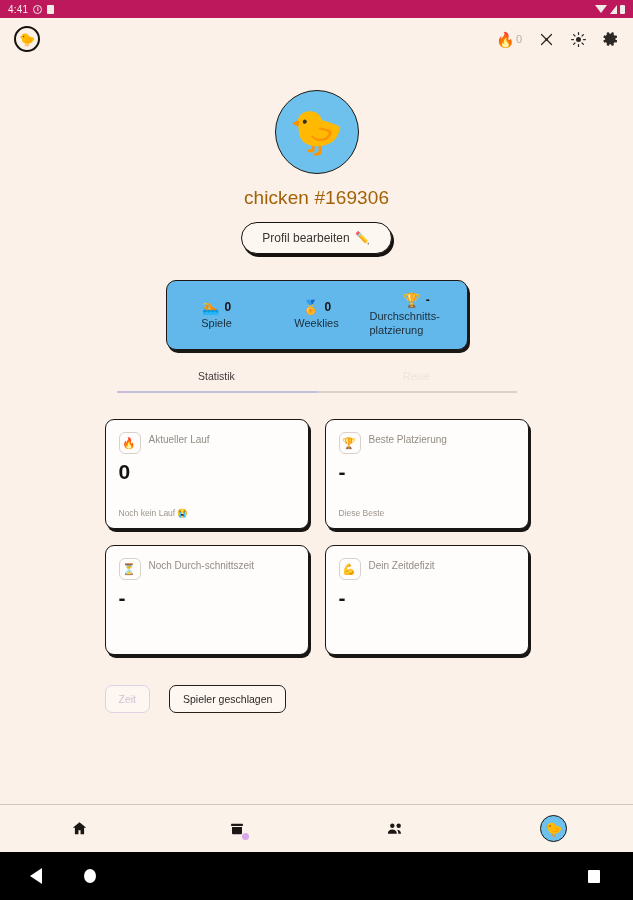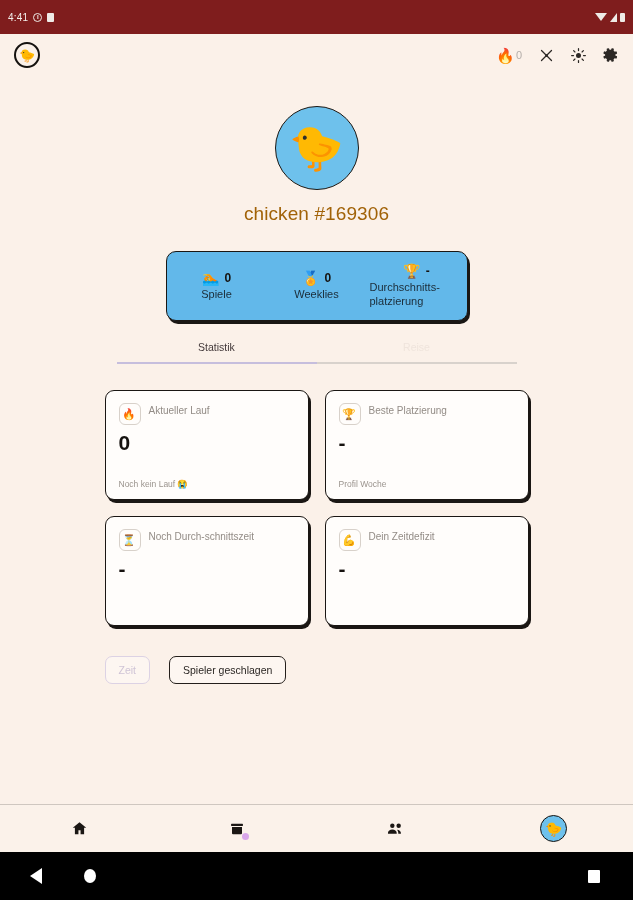--- a/index.html
+++ b/index.html
@@ -6,21 +6,21 @@
   html, body {
     width: 633px; height: 900px;
     background: #faf0e8;
     font-family: "Liberation Sans", sans-serif;
     overflow: hidden;
   }
   .screen { position: relative; width: 633px; height: 900px; background: #fbf1e9; display: flex; flex-direction: column; }
 
   
   .status-bar {
-    height: 34px; background: #7f1d1d; display: flex; align-items: center;
+    height: 18px; background: #be185d; display: flex; align-items: center;
     padding: 0 8px; color: #f4f0ec; font-size: 10px; flex-shrink: 0;
   }
   .status-left { display: flex; align-items: center; gap: 5px; }
   .status-time { font-size: 10px; letter-spacing: .2px; }
   .status-right { margin-left: auto; display: flex; align-items: center; gap: 3px; }
   .sb-ico { width: 9px; height: 9px; display: inline-block; position: relative; }
   .sb-circle { border: 1.4px solid #efebe7; border-radius: 50%; }
   .sb-circle::after { content: ""; position: absolute; left: 50%; top: 1px; width: 1.3px; height: 4px; background: #efebe7; transform: translateX(-50%); }
   .sb-doc { background: #efebe7; border-radius: 1px; width: 7px; height: 9px; }
   .sb-wifi { width: 0; height: 0; border-left: 6px solid transparent; border-right: 6px solid transparent; border-top: 8px solid #efebe7; }
@@ -203,20 +203,24 @@
   </div>
 
   <div class="content">
 
     <div class="avatar-big">
       <span>🐤</span>
     </div>
 
     <div class="username">chicken #169306</div>
 
+    <div class="edit-btn">
+      <span>Profil bearbeiten</span>
+      <span class="edit-pencil">✏️</span>
+    </div>
 
     <div class="stats-strip">
       <div class="stat-cell">
         <div class="stat-top">
           <span class="stat-emoji">🏊</span>
           <span class="stat-val">0</span>
         </div>
         <div class="stat-label">Spiele</div>
       </div>
       <div class="stat-cell">
@@ -255,21 +259,21 @@
         <div class="card-value">0</div>
         <div class="card-foot">Noch kein Lauf 😭</div>
       </div>
 
       <div class="card">
         <div class="card-head">
           <div class="card-icon">🏆</div>
           <div class="card-title">Beste Platzierung</div>
         </div>
         <div class="card-value">-</div>
-        <div class="card-foot">Profil Woche</div>
+        <div class="card-foot">Diese Beste</div>
       </div>
 
       <div class="card">
         <div class="card-head">
           <div class="card-icon">⏳</div>
           <div class="card-title">Noch Durch-schnittszeit</div>
         </div>
         <div class="card-value">-</div>
         <div class="card-foot"></div>
       </div>

